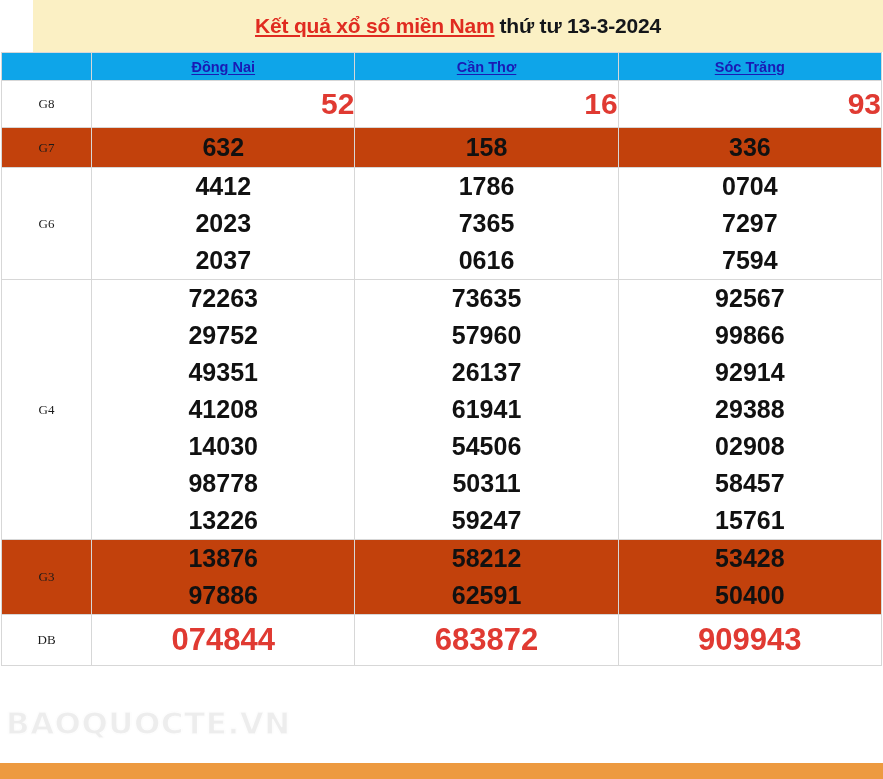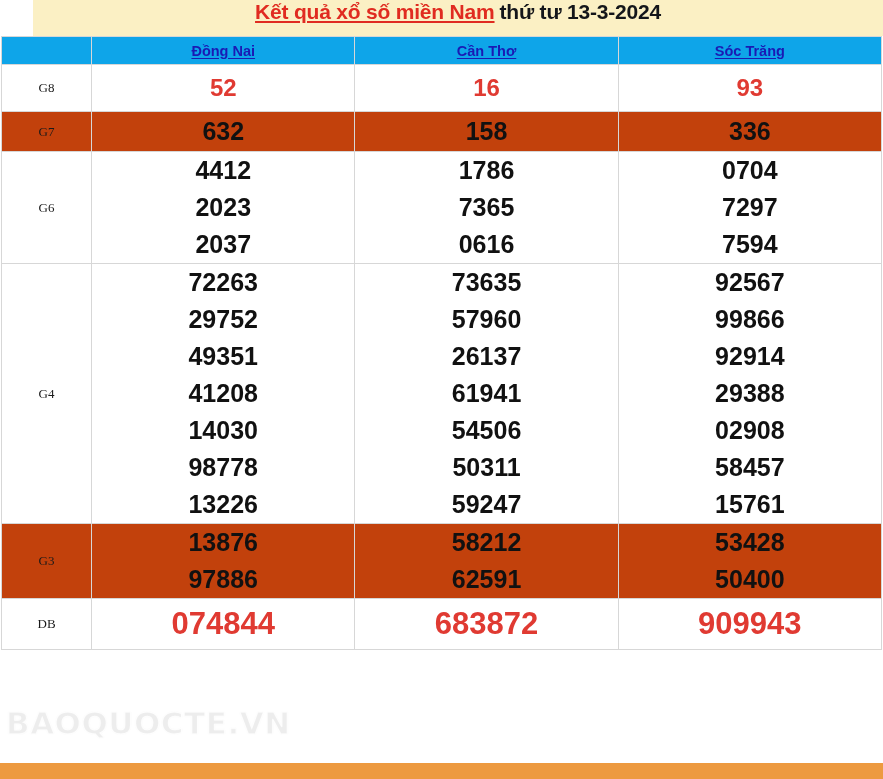--- a/index.html
+++ b/index.html
@@ -11,24 +11,24 @@
   body {
     width: 883px;
     height: 779px;
     overflow: hidden;
     font-family: "Liberation Sans", "DejaVu Sans", sans-serif;
     position: relative;
   }
 
   
   .banner {
-    height: 36px;
+    height: 52px;
     background: #fbf0c4;
     display: flex;
-    align-items: flex-start;
+    align-items: center;
     justify-content: center;
     box-sizing: border-box;
     margin-left: 33px;
   }
   .banner-text {
     font-size: 21px;
     font-weight: bold;
     white-space: nowrap;
     letter-spacing: -0.2px;
   }
@@ -93,21 +93,21 @@
   td.nums {
     font-size: 25px;
     font-weight: bold;
     color: #111111;
     line-height: 37px;
     padding: 4px 0;
   }
   td.nums .n { display: block; }
 
   
-  tr.r-g8 td.nums { font-size: 24px; color: #e03a32; line-height: 40px; }
+  tr.r-g8 td.nums { font-size: 30px; color: #e03a32; line-height: 40px; text-align: right; }
   tr.r-g8 td { height: 46px; }
   tr.r-db td.nums { font-size: 31px; color: #e03a32; line-height: 42px; }
   tr.r-db td { height: 50px; }
   tr.r-g7 td, tr.r-g5 td, tr.r-g2 td, tr.r-g1 td { height: 39px; }
 
   
   .watermark {
     position: absolute;
     left: 6px;
     top: 705px;

